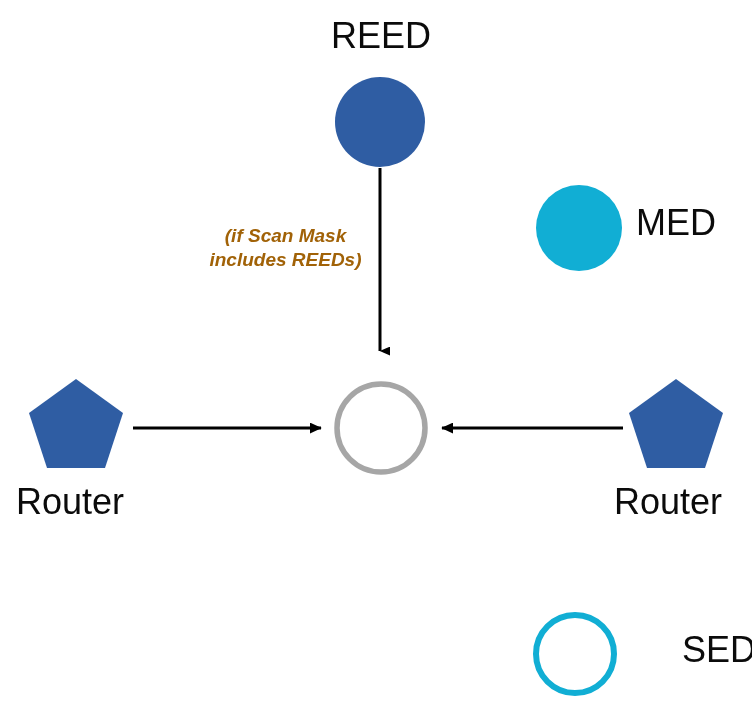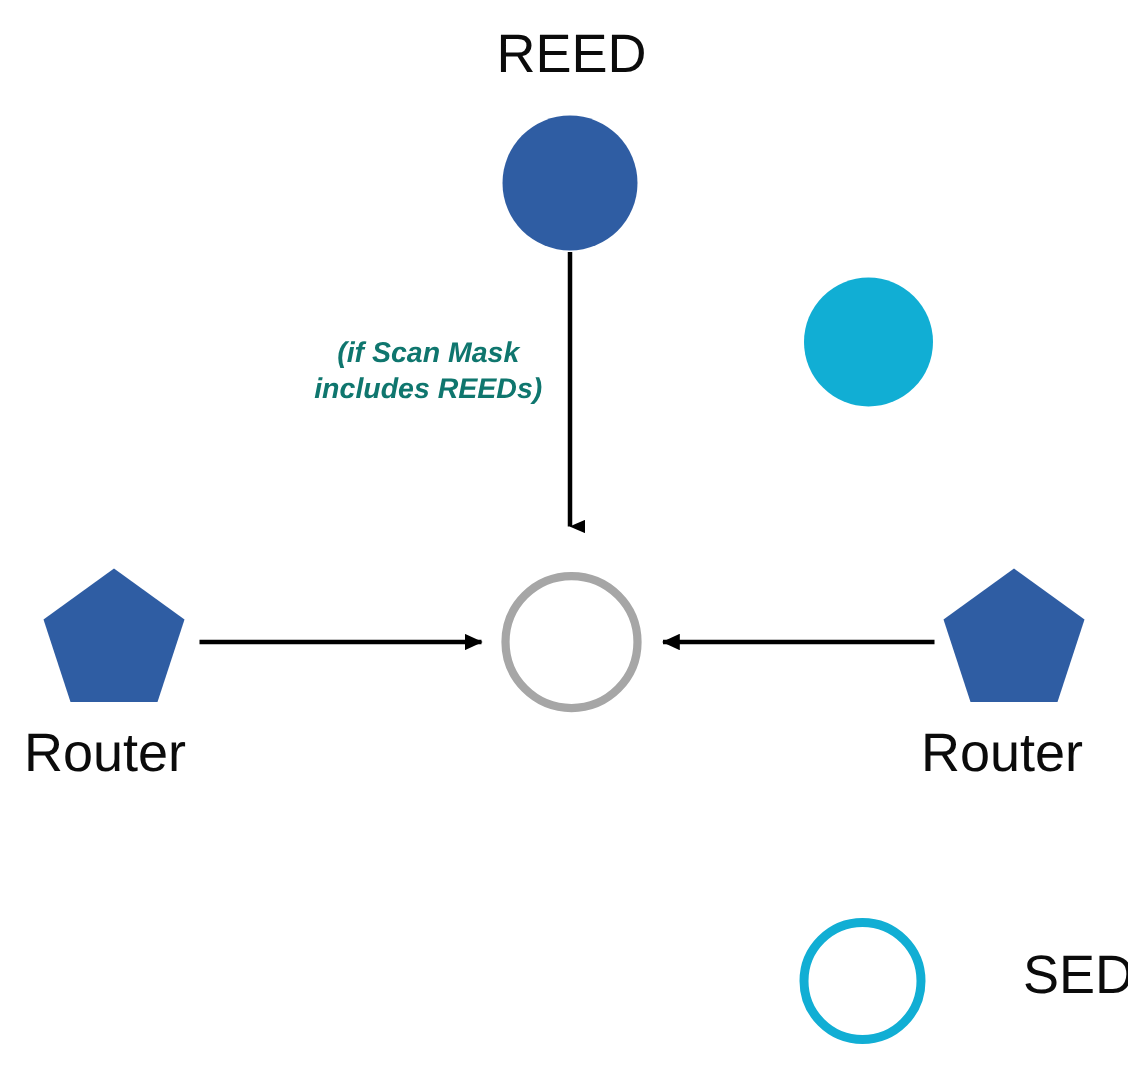--- a/index.html
+++ b/index.html
@@ -36,21 +36,21 @@
     white-space: nowrap;
     letter-spacing: 0px;
     line-height: 1;
   }
   .edge-label {
     position: absolute;
     font-family: "Liberation Sans", sans-serif;
     font-style: italic;
     font-weight: 700;
     font-size: 19px;
-    color: #0f766e;
+    color: #a16207;
     white-space: nowrap;
     line-height: 1.25;
   }
   .edge-label.multiline {
     text-align: center;
     white-space: pre-line;
   }
   #label-reed      { left: 331px; top: 18px; }
   #label-med       { left: 636px; top: 205px; }
   #label-sed       { left: 634px; top: 632px; margin-left: 48px; }
@@ -92,20 +92,21 @@
 
     <line x1="380" y1="168" x2="380" y2="351" stroke="#000000" stroke-width="3" marker-end="url(#arrowhead-down)"></line>
 
     <line x1="133" y1="428" x2="321" y2="428" stroke="#000000" stroke-width="3" marker-end="url(#arrowhead-right)"></line>
 
     <line x1="623" y1="428" x2="442" y2="428" stroke="#000000" stroke-width="3" marker-end="url(#arrowhead-left)"></line>
   </svg>
 
   <div class="node-label" id="label-reed">REED</div>
 
+  <div class="node-label" id="label-med">MED</div>
 
   <div class="node-label" id="label-sed">SED</div>
 
   <div class="node-label" id="label-router-l">Router</div>
 
   <div class="node-label" id="label-router-r">Router</div>
 
   <div class="edge-label multiline" id="label-scan-mask">(if Scan Mask
 includes REEDs)</div>
 

